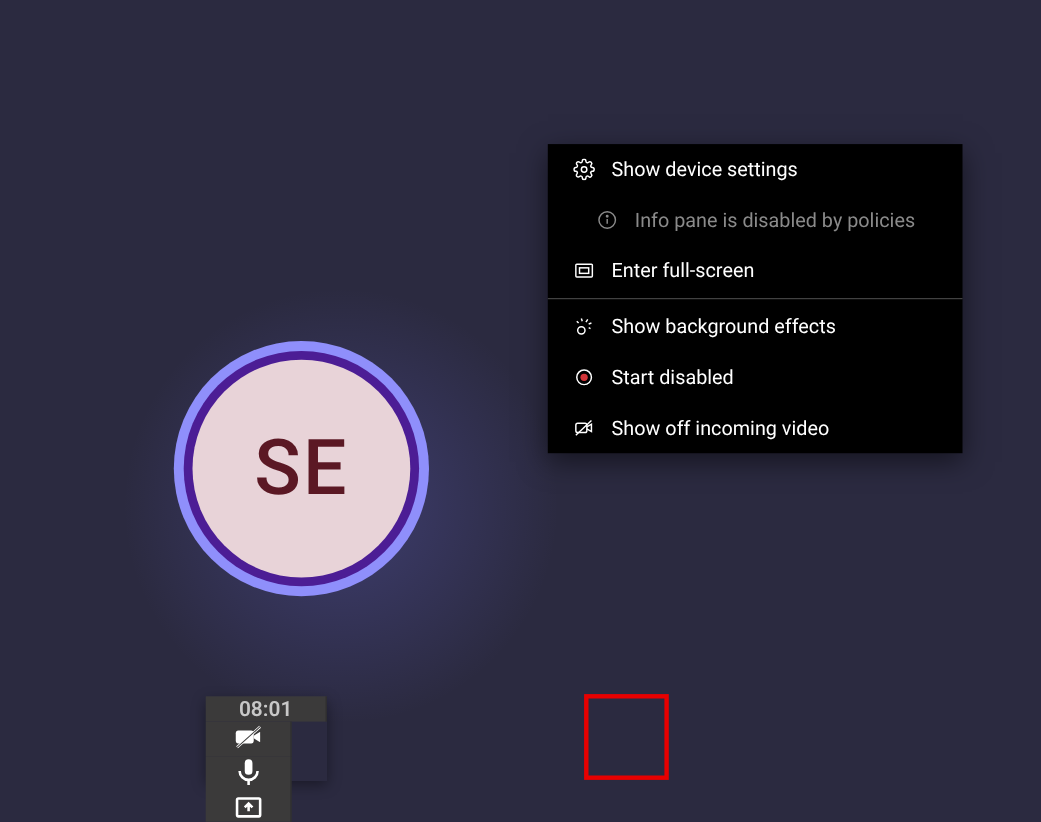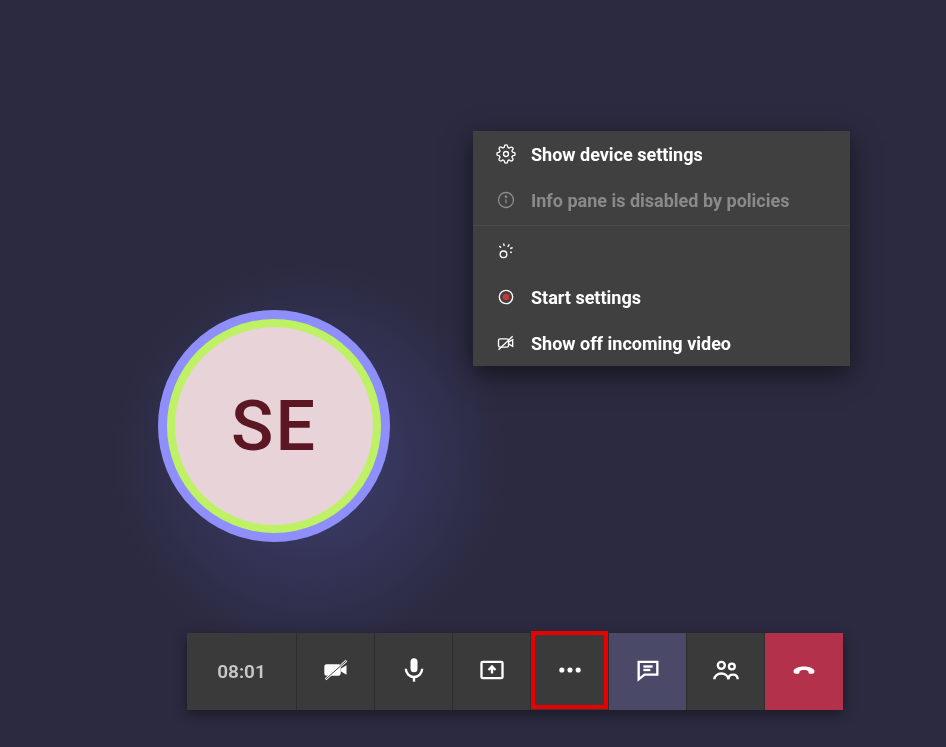--- a/index.html
+++ b/index.html
@@ -31,59 +31,59 @@
     border-radius: 50%;
     background: #8f8ffb;
     display: flex;
     align-items: center;
     justify-content: center;
   }
   .avatar-mid {
     width: 214px;
     height: 214px;
     border-radius: 50%;
-    background: #bef264;
+    background: #4c1d95;
     display: flex;
     align-items: center;
     justify-content: center;
   }
   .avatar-inner {
     width: 198px;
     height: 198px;
     border-radius: 50%;
     background: #e8d3d8;
     display: flex;
     align-items: center;
     justify-content: center;
     font-size: 70px;
     font-weight: 500;
     color: #5b1824;
     letter-spacing: 2px;
   }
   .menu {
     position: absolute;
-    left: 473px;
+    left: 498px;
     top: 131px;
     width: 377px;
-    background: #404040;
+    background: #000000;
     box-shadow: 0 8px 24px rgba(0,0,0,0.5);
-    font-weight: bold;
   }
   .menu-item {
     display: flex;
     align-items: center;
     padding: 12px 22px;
     color: #ffffff;
     font-size: 18px;
     cursor: pointer;
     gap: 14px;
   }
   .menu-item.disabled {
     color: #8a8a8a;
     cursor: default;
+    justify-content: center;
   }
   .menu-divider {
     height: 1px;
     background: #4a4a4a;
     margin: 2px 0;
   }
   .menu-icon {
     width: 22px;
     height: 22px;
     flex-shrink: 0;
@@ -93,20 +93,21 @@
   }
   .menu-icon svg { width: 20px; height: 20px; }
 
   .toolbar {
     position: absolute;
     left: 187px;
     bottom: 37px;
     height: 77px;
     display: flex;
     box-shadow: 0 4px 12px rgba(0,0,0,0.4);
+    flex-direction: column;
   }
   .tb-cell {
     width: 78px;
     height: 77px;
     display: flex;
     align-items: center;
     justify-content: center;
     background: #3b3a3a;
     border-right: 1px solid #2d2d2d;
     cursor: pointer;
@@ -156,37 +157,47 @@
   <div class="menu-item disabled">
     <span class="menu-icon">
       <svg viewBox="0 0 24 24" fill="none" stroke="#8a8a8a" stroke-width="1.6">
           <circle cx="12" cy="12" r="9"></circle>
           <line x1="12" y1="11" x2="12" y2="16"></line>
           <circle cx="12" cy="8" r="0.8" fill="#8a8a8a"></circle>
         </svg>
     </span>
     <span>Info pane is disabled by policies</span>
   </div>
+  <div class="menu-item">
+    <span class="menu-icon">
+      <svg viewBox="0 0 24 24" fill="none" stroke="#fff" stroke-width="1.6">
+          <rect x="3" y="5" width="18" height="14" rx="1"></rect>
+          <rect x="7" y="9" width="10" height="6"></rect>
+        </svg>
+    </span>
+    <span>Enter full-screen</span>
+  </div>
   <div class="menu-divider"></div>
   <div class="menu-item">
     <span class="menu-icon">
       <svg viewBox="0 0 24 24" fill="none" stroke="#fff" stroke-width="1.6">
           <circle cx="9" cy="16" r="4"></circle>
           <path d="M4 6l2 2M9 3l1 3M16 4l-2 3M20 8l-3 1M19 14l-2-1"></path>
         </svg>
     </span>
+    <span>Show background effects</span>
   </div>
   <div class="menu-item">
     <span class="menu-icon">
       <svg viewBox="0 0 24 24" fill="none">
           <circle cx="12" cy="12" r="8" stroke="#fff" stroke-width="1.6"></circle>
           <circle cx="12" cy="12" r="4" fill="#d13438"></circle>
         </svg>
     </span>
-    <span>Start settings</span>
+    <span>Start disabled</span>
   </div>
   <div class="menu-item">
     <span class="menu-icon">
       <svg viewBox="0 0 24 24" fill="none" stroke="#fff" stroke-width="1.6">
           <rect x="3" y="7" width="12" height="10" rx="2"></rect>
           <path d="M15 11l5-3v8l-5-3"></path>
           <line x1="3" y1="20" x2="20" y2="4"></line>
         </svg>
     </span>
     <span>Show off incoming video</span>

